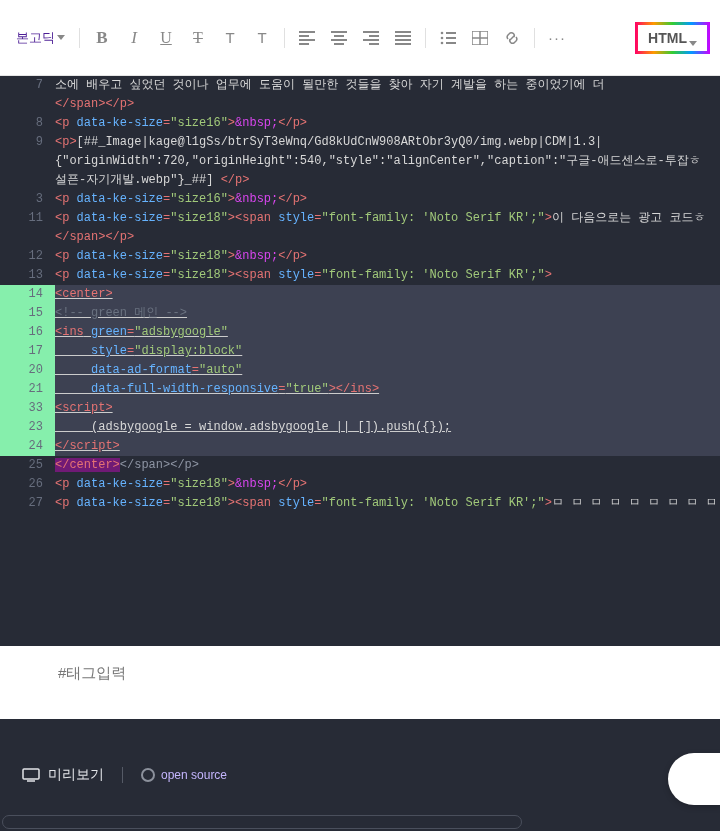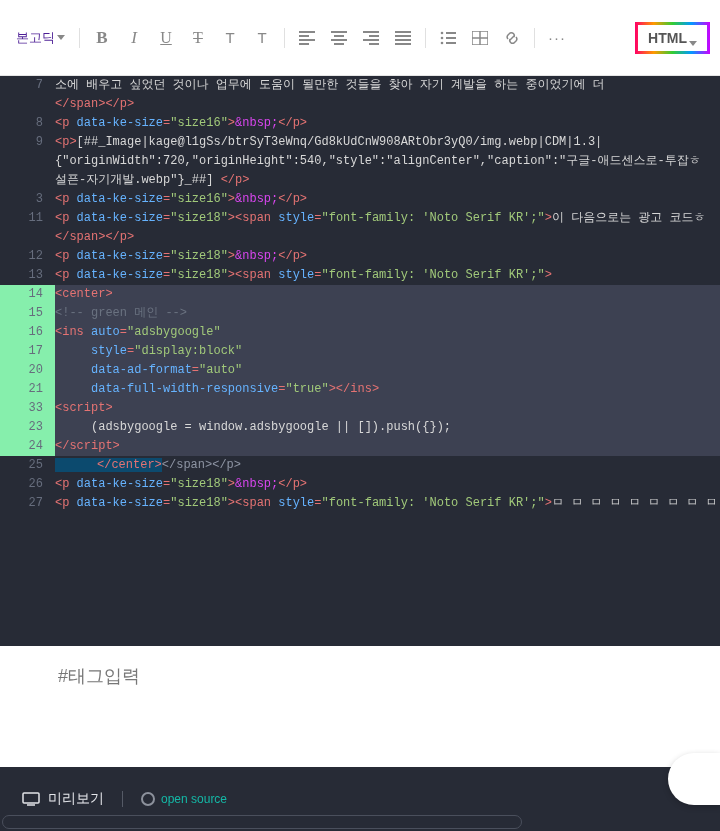--- a/index.html
+++ b/index.html
@@ -99,59 +99,59 @@
   user-select: none;
 }
 .code {
   flex: 1;
   white-space: pre;
   overflow: hidden;
 }
 .code-row.sel {
   background: #86efac;
 }
-.code-row.sel .code { background: #3d4152; }
+.code-row.sel .code { background: #3d4152; text-decoration: underline; }
 
 .tag   { color: #e57373; }  
 .attr  { color: #66b3ff; }  
 .val   { color: #a1c97a; }  
 .text  { color: #d8d8d8; }
 .ent   { color: #d946ef; }
 .comment { color: #6a7280; font-style: normal; }
 .grey { color: #8e95a4; }
 
 .taginput {
   color: #777;
-  font-size: 18px;
+  font-size: 15px;
   padding: 18px 58px;
 }
 
 .footer {
   position: absolute;
   bottom: 0;
   left: 0;
   right: 0;
-  height: 64px;
+  height: 112px;
   background: #272b36;
   display: flex;
   align-items: center;
   padding: 0 22px;
   gap: 18px;
   color: #bcc0c8;
 }
 .footer .preview {
   display: flex; align-items: center; gap: 8px;
   font-size: 14px; color: #e3e5e9;
 }
 .footer .sep {
   width: 1px; height: 16px; background: #555a66;
 }
 .footer .opensrc {
   display: flex; align-items: center; gap: 6px;
-  color: #14b8a6; font-size: 12px;
+  color: #c4b5fd; font-size: 12px;
 }
 .footer .circle-ico {
   width: 14px; height: 14px; border-radius: 50%; border: 2px solid #8c919c;
 }
 .footer-input {
   position: absolute;
   bottom: 2px; left: 2px;
   width: 520px;
   height: 14px;
   border-radius: 7px;
@@ -296,21 +296,21 @@
     <div class="code-row sel">
       <div class="gutter">14</div>
       <div class="code"><span class="tag">&lt;center&gt;</span></div>
     </div>
     <div class="code-row sel">
       <div class="gutter">15</div>
       <div class="code"><span class="comment">&lt;!-- green 메인 --&gt;</span></div>
     </div>
     <div class="code-row sel">
       <div class="gutter">16</div>
-      <div class="code"><span class="tag">&lt;ins</span><span class="text"> </span><span class="attr">auto</span><span class="tag">=</span><span class="val">"adsbygoogle"</span></div>
+      <div class="code"><span class="tag">&lt;ins</span><span class="text"> </span><span class="attr">green</span><span class="tag">=</span><span class="val">"adsbygoogle"</span></div>
     </div>
     <div class="code-row sel">
       <div class="gutter">17</div>
       <div class="code"><span class="text">     </span><span class="attr">style</span><span class="tag">=</span><span class="val">"display:block"</span></div>
     </div>
     <div class="code-row sel">
       <div class="gutter">20</div>
       <div class="code"><span class="text">     </span><span class="attr">data-ad-format</span><span class="tag">=</span><span class="val">"auto"</span></div>
     </div>
     <div class="code-row sel">
@@ -324,21 +324,21 @@
     <div class="code-row sel">
       <div class="gutter">23</div>
       <div class="code"><span class="text">     (adsbygoogle = window.adsbygoogle || []).push({});</span></div>
     </div>
     <div class="code-row sel">
       <div class="gutter">24</div>
       <div class="code"><span class="tag">&lt;/script&gt;</span></div>
     </div>
     <div class="code-row">
       <div class="gutter">25</div>
-      <div class="code"><span style="background: #0c4a6e; padding-left: 42px;"><span class="tag">&lt;/center&gt;</span></span><span class="grey">&lt;/span&gt;&lt;/p&gt;</span></div>
+      <div class="code"><span style="background: #701a75;"><span class="tag">&lt;/center&gt;</span></span><span class="grey">&lt;/span&gt;&lt;/p&gt;</span></div>
     </div>
     <div class="code-row">
       <div class="gutter">26</div>
       <div class="code"><span class="tag">&lt;p</span><span class="text"> </span><span class="attr">data-ke-size</span><span class="tag">=</span><span class="val">"size18"</span><span class="tag">&gt;</span><span class="ent">&amp;nbsp;</span><span class="tag">&lt;/p&gt;</span></div>
     </div>
     <div class="code-row">
       <div class="gutter">27</div>
       <div class="code"><span class="tag">&lt;p</span><span class="text"> </span><span class="attr">data-ke-size</span><span class="tag">=</span><span class="val">"size18"</span><span class="tag">&gt;&lt;span</span><span class="text"> </span><span class="attr">style</span><span class="tag">=</span><span class="val">"font-family: 'Noto Serif KR';"</span><span class="tag">&gt;</span><span class="text">ㅁ ㅁ ㅁ ㅁ ㅁ ㅁ ㅁ ㅁ ㅁ ㅁ2</span></div>
     </div>
   </div>

